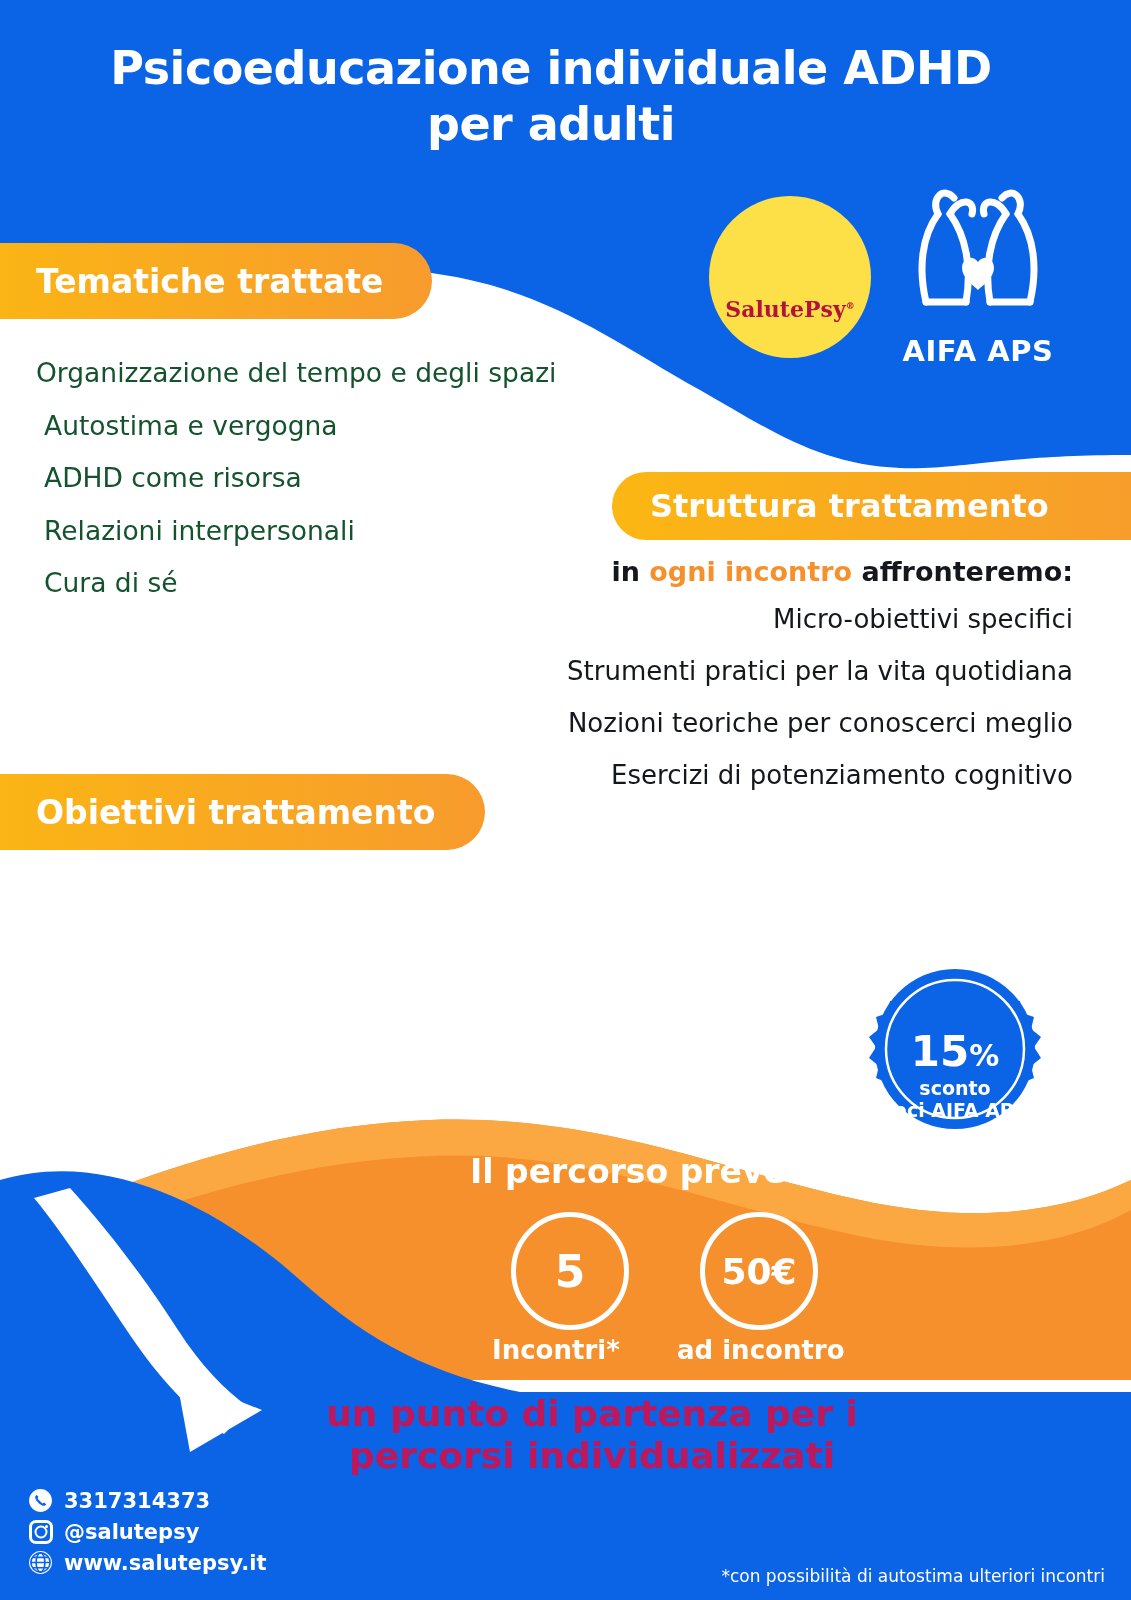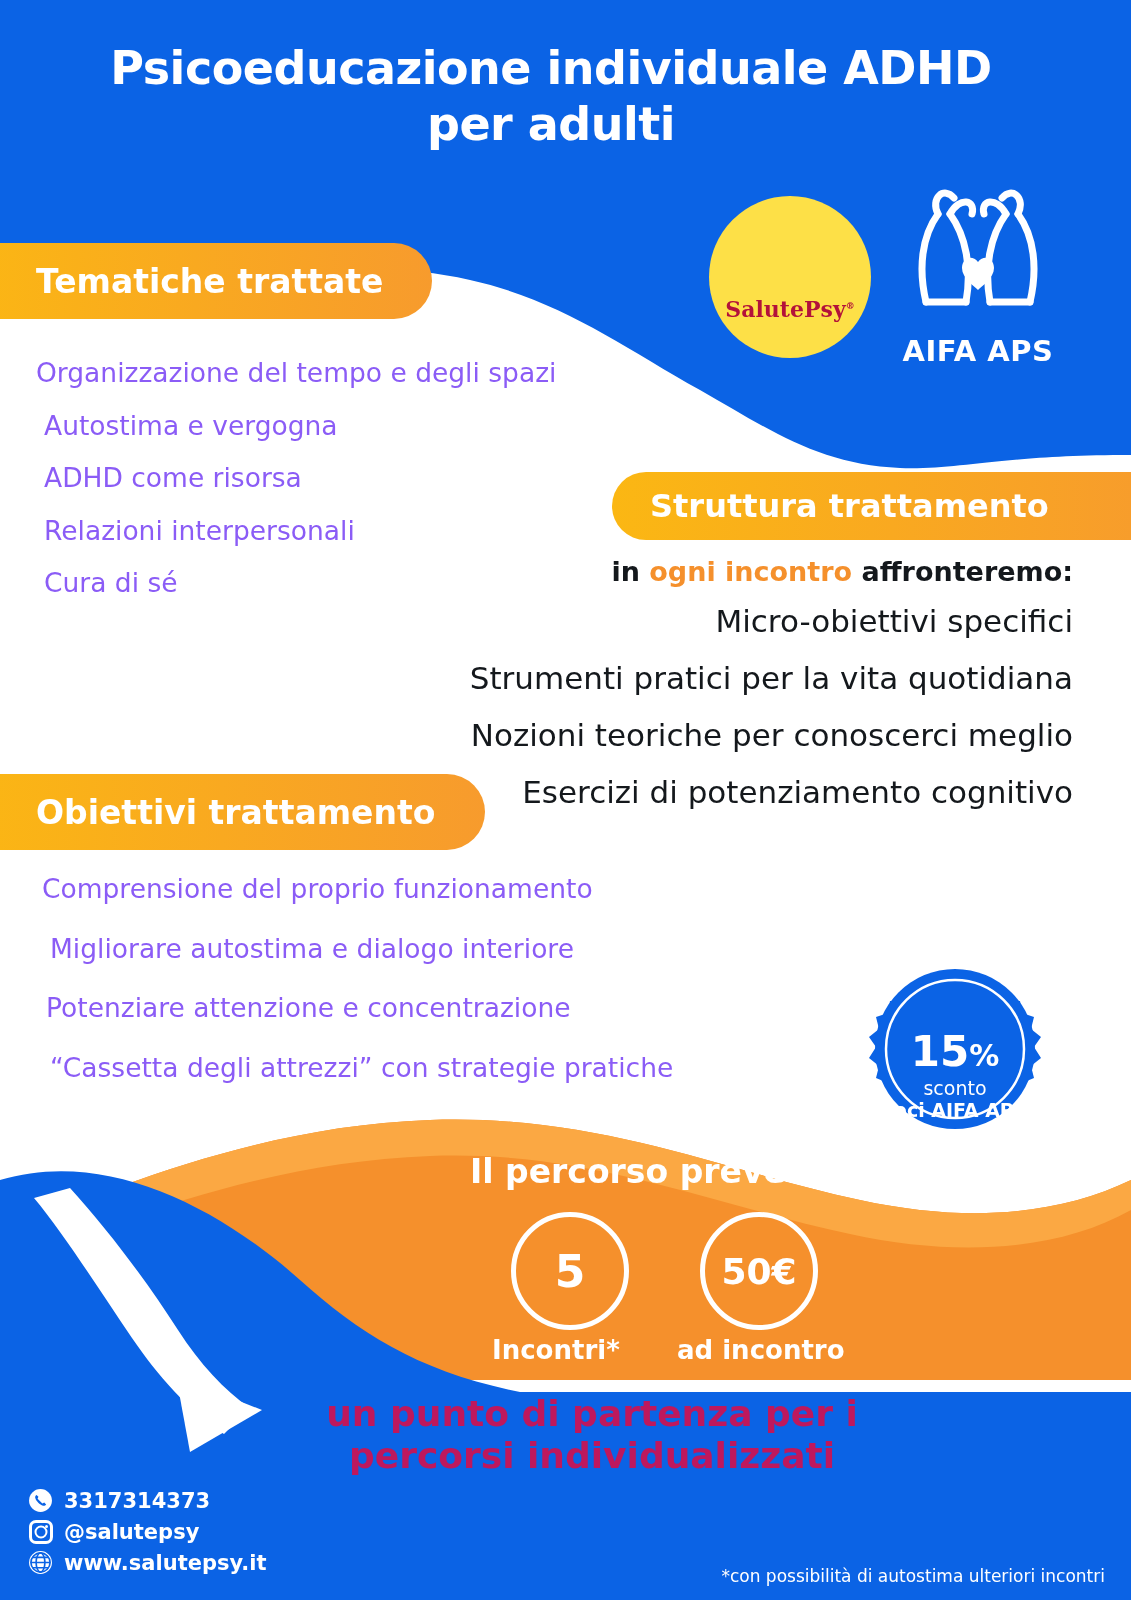--- a/index.html
+++ b/index.html
@@ -58,46 +58,46 @@
     height:76px; font-size:33px;
   }
   .pill-right {
     right:-40px; border-radius:44px 0 0 44px;
     padding-right:74px; padding-left:38px;
     height:68px; font-size:32px;
   }
 
   
   .list {
-    position:absolute; color:#8b5cf6;
+    position:absolute; color:#14532d;
   }
   .list .li { font-size:26.5px; line-height:1.0; white-space:nowrap; }
 
   
   .struttura-lead {
     position:absolute; right:58px; top:556px;
     font-size:27px; font-weight:bold; color:#14181c;
     white-space:nowrap;
   }
   .struttura-lead .hl { color:#f5902c; }
   .struttura-list {
     position:absolute; right:58px; top:606px;
     text-align:right; color:#14181c;
   }
-  .struttura-list .li { font-size:31px; line-height:1.0; white-space:nowrap; }
+  .struttura-list .li { font-size:26px; line-height:1.0; white-space:nowrap; }
 
   
   .badge {
     position:absolute; left:855px; top:988px; width:200px; height:175px;
     display:flex; flex-direction:column; align-items:center; justify-content:center;
     color:#ffffff; text-align:center;
   }
   .badge .pct { font-size:42px; font-weight:bold; line-height:1; }
   .badge .pct .sym { font-size:30px; }
-  .badge .l1 { font-size:19px; font-weight:normal; margin-top:4px; }
+  .badge .l1 { font-size:19px; font-weight:bold; margin-top:4px; }
   .badge .l2 { font-size:19px; font-weight:bold; }
 
   
   .percorso-title {
     position:absolute; left:470px; top:1152px;
     color:#ffffff; font-weight:bold; font-size:33px; white-space:nowrap;
   }
   .circle {
     position:absolute; width:118px; height:118px; border-radius:50%;
     border:5px solid #ffffff; display:flex; align-items:center; justify-content:center;
@@ -277,26 +277,20 @@
     <div class="li" style="margin-bottom:26px">Micro-obiettivi specifici</div>
     <div class="li" style="margin-bottom:26px">Strumenti pratici per la vita quotidiana</div>
     <div class="li" style="margin-bottom:26px">Nozioni teoriche per conoscerci meglio</div>
     <div class="li">Esercizi di potenziamento cognitivo</div>
   </div>
 
   <div class="pill pill-left" style="top:774px;width:525px">
     <span>Obiettivi trattamento</span>
   </div>
 
-  <div class="list" style="left:42px; top:876px;">
-    <div class="li" style="margin-bottom:33px">Comprensione del proprio funzionamento</div>
-    <div class="li" style="margin-bottom:33px; padding-left:8px">Migliorare autostima  e dialogo interiore</div>
-    <div class="li" style="margin-bottom:33px; padding-left:4px">Potenziare attenzione e concentrazione</div>
-    <div class="li" style="padding-left:8px">“Cassetta degli attrezzi” con strategie pratiche</div>
-  </div>
 
   <div class="badge">
     <div class="pct">
       <span>15</span><span class="sym">%</span>
     </div>
     <div class="l1">sconto</div>
     <div class="l2">soci AIFA APS</div>
   </div>
 
   <div class="percorso-title">Il percorso prevede</div>

